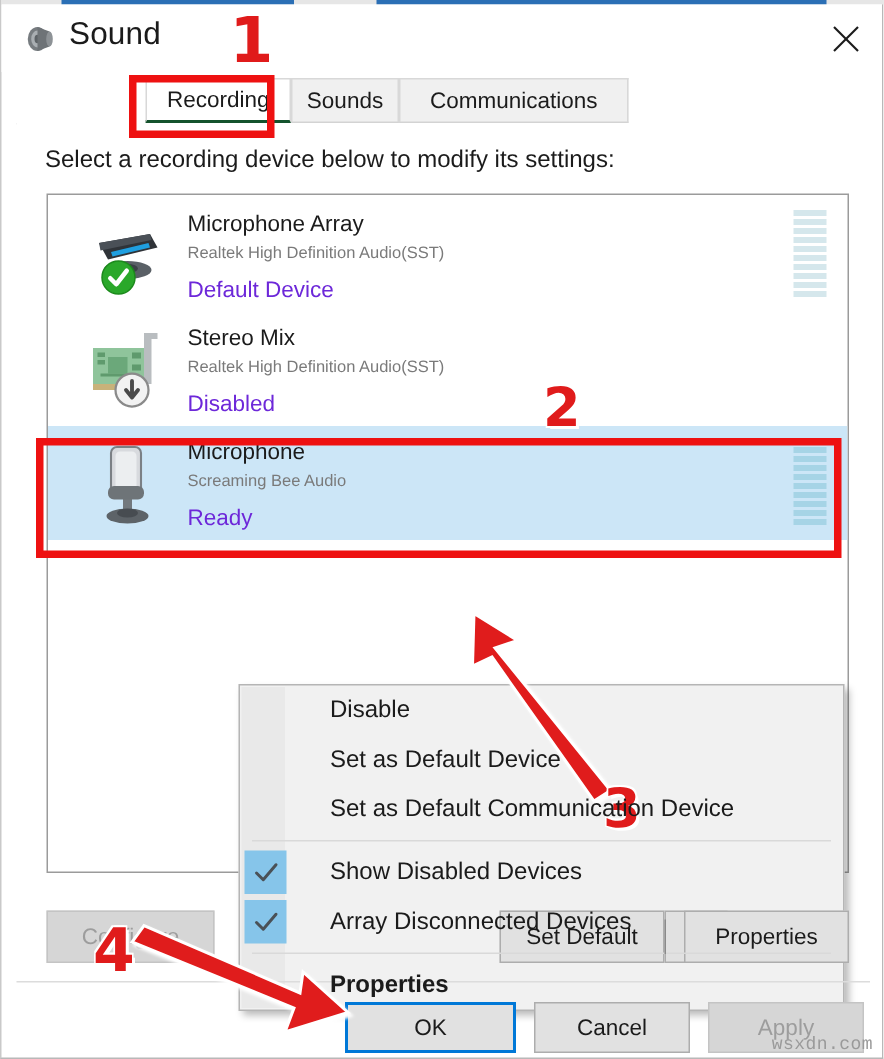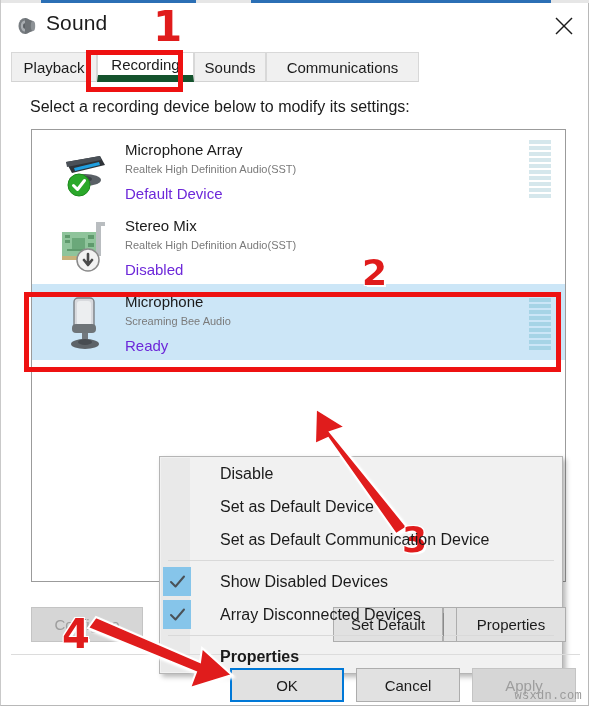--- a/index.html
+++ b/index.html
@@ -32,21 +32,21 @@
   #tabstrip{
     position:absolute;left:10px;top:52px;width:569px;height:30px;
     border-bottom:1px solid #d3d3d3;
   }
   .tab{
     position:absolute;top:0;height:30px;box-sizing:border-box;
     background:#f0f0f0;border:1px solid #d8d8d8;border-bottom:1px solid #d3d3d3;
     display:flex;align-items:center;justify-content:center;
     font-size:15px;color:#1b1b1b;white-space:nowrap;cursor:default;
   }
-  .tab.active{background:#ffffff;border-bottom:7px solid #14532d;}
+  .tab.active{background:#ffffff;border-bottom:2px solid #14532d;}
   
   #dialog-body{position:absolute;left:10px;top:82px;width:569px;height:514px;background:#ffffff;}
   #instruction{position:absolute;left:19px;top:16px;font-size:16px;color:#1b1b1b;white-space:nowrap;}
   
   #device-list{
     position:absolute;left:20px;top:47px;width:535px;height:453px;
     box-sizing:border-box;border:1px solid #9b9b9b;background:#ffffff;overflow:hidden;
   }
   .device-row{position:absolute;left:0;width:533px;height:76px;box-sizing:border-box;}
   .device-row.selected{background:#cce6f7;}
@@ -136,23 +136,20 @@
     <div id="title-text">Sound</div>
     <div id="close-btn">
       <svg width="20" height="20" viewBox="0 0 20 20">
         <line x1="2" y1="2" x2="18" y2="18" stroke="#1b1b1b" stroke-width="1.4"></line>
         <line x1="18" y1="2" x2="2" y2="18" stroke="#1b1b1b" stroke-width="1.4"></line>
       </svg>
     </div>
   </div>
 
   <div id="tabstrip">
-    <div class="tab" style="left:0px;width:86px;">
-      <span>Playback</span>
-    </div>
     <div class="tab active" style="left:86px;width:97px;">
       <span>Recording</span>
     </div>
     <div class="tab" style="left:183px;width:72px;">
       <span>Sounds</span>
     </div>
     <div class="tab" style="left:255px;width:153px;">
       <span>Communications</span>
     </div>
   </div>

